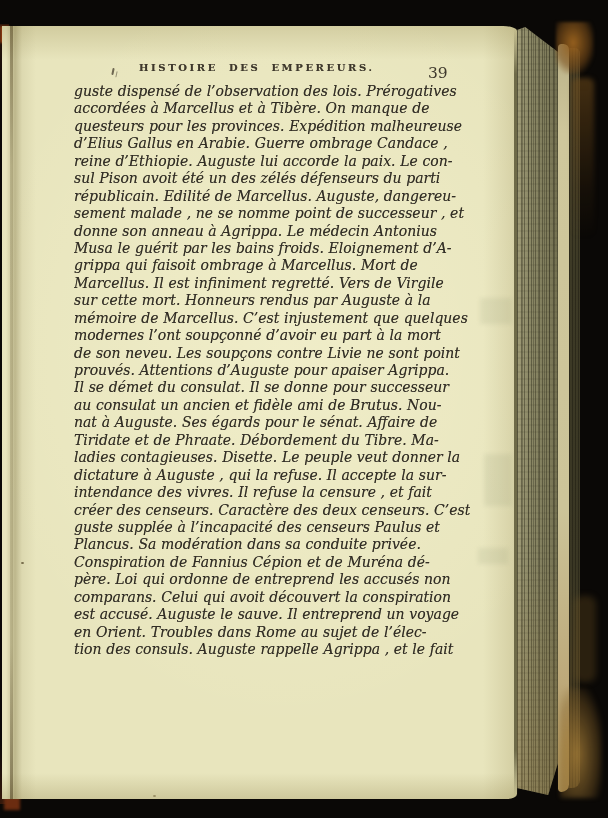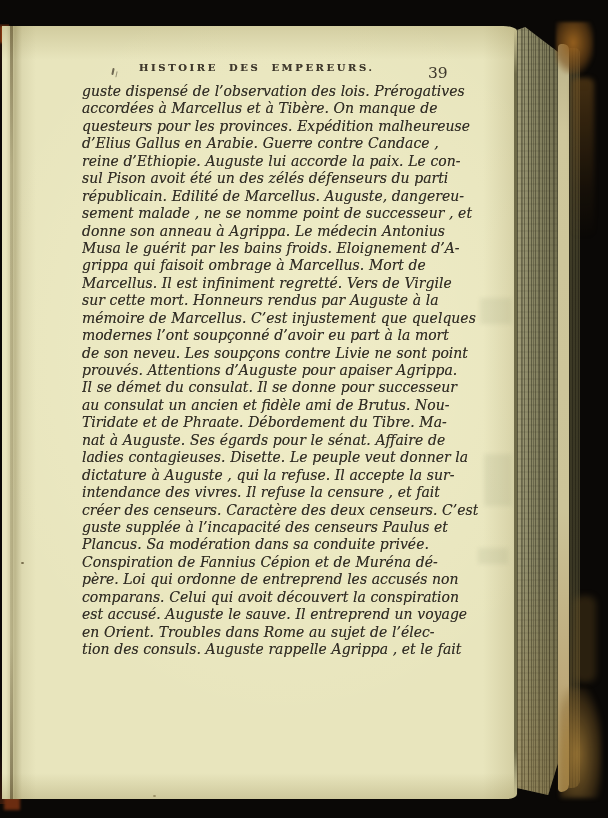--- a/index.html
+++ b/index.html
@@ -38,21 +38,21 @@
     color:#3e382c;font-style:normal;
     text-shadow:0 0 .5px rgba(62,56,44,.55);
   }
   .page-number{
     position:absolute;left:392px;top:38px;
     font-size:15.5px;color:#3e382c;margin-left:34px;
   }
 
   
   .text-block{
-    position:absolute;left:80px;top:57px;width:396px;
+    position:absolute;left:72px;top:57px;width:396px;
     font-style:italic;font-size:14px;line-height:17.45px;
     color:#312d25;
     text-shadow:0 0 .45px rgba(48,43,33,.55);
   }
   .text-line{
     height:17.45px;overflow:hidden;white-space:nowrap;
     text-align:justify;text-align-last:justify;
     word-spacing:.2px;
   }
   .text-line::after{content:"";display:inline-block;width:100%;}
@@ -165,38 +165,38 @@
     <div class="gutter-crease"></div>
 
     <div class="running-head">HISTOIRE DES EMPEREURS.</div>
 
     <div class="page-number">39</div>
 
     <div class="text-block">
         <div class="text-line">guste dispensé de l’observation des lois. Prérogatives</div>
         <div class="text-line">accordées à Marcellus et à Tibère. On manque de</div>
         <div class="text-line">questeurs pour les provinces. Expédition malheureuse</div>
-        <div class="text-line">d’Elius Gallus en Arabie. Guerre contre Candace ,</div>
+        <div class="text-line">d’Elius Gallus en Arabie. Guerre ombrage Candace ,</div>
         <div class="text-line">reine d’Ethiopie. Auguste lui accorde la paix. Le con-</div>
         <div class="text-line">sul Pison avoit été un des zélés défenseurs du parti</div>
         <div class="text-line">républicain. Edilité de Marcellus. Auguste, dangereu-</div>
         <div class="text-line">sement malade , ne se nomme point de successeur , et</div>
         <div class="text-line">donne son anneau à Agrippa. Le médecin Antonius</div>
         <div class="text-line">Musa le guérit par les bains froids. Eloignement d’A-</div>
         <div class="text-line">grippa qui faisoit ombrage à Marcellus. Mort de</div>
         <div class="text-line">Marcellus. Il est infiniment regretté. Vers de Virgile</div>
         <div class="text-line">sur cette mort. Honneurs rendus par Auguste à la</div>
         <div class="text-line">mémoire de Marcellus. C’est injustement que quelques</div>
         <div class="text-line">modernes l’ont soupçonné d’avoir eu part à la mort</div>
         <div class="text-line">de son neveu. Les soupçons contre Livie ne sont point</div>
         <div class="text-line">prouvés. Attentions d’Auguste pour apaiser Agrippa.</div>
         <div class="text-line">Il se démet du consulat. Il se donne pour successeur</div>
         <div class="text-line">au consulat un ancien et fidèle ami de Brutus. Nou-</div>
+        <div class="text-line">nat à Auguste. Ses égards pour le sénat. Affaire de</div>
         <div class="text-line">Tiridate et de Phraate. Débordement du Tibre. Ma-</div>
-        <div class="text-line">nat à Auguste. Ses égards pour le sénat. Affaire de</div>
         <div class="text-line">ladies contagieuses. Disette. Le peuple veut donner la</div>
         <div class="text-line">dictature à Auguste , qui la refuse. Il accepte la sur-</div>
         <div class="text-line">intendance des vivres. Il refuse la censure , et fait</div>
         <div class="text-line">créer des censeurs. Caractère des deux censeurs. C’est</div>
         <div class="text-line">guste supplée à l’incapacité des censeurs Paulus et</div>
         <div class="text-line">Plancus. Sa modération dans sa conduite privée.</div>
         <div class="text-line">Conspiration de Fannius Cépion et de Muréna dé-</div>
         <div class="text-line">père. Loi qui ordonne de entreprend les accusés non</div>
         <div class="text-line">comparans. Celui qui avoit découvert la conspiration</div>
         <div class="text-line">est accusé. Auguste le sauve. Il entreprend un voyage</div>

